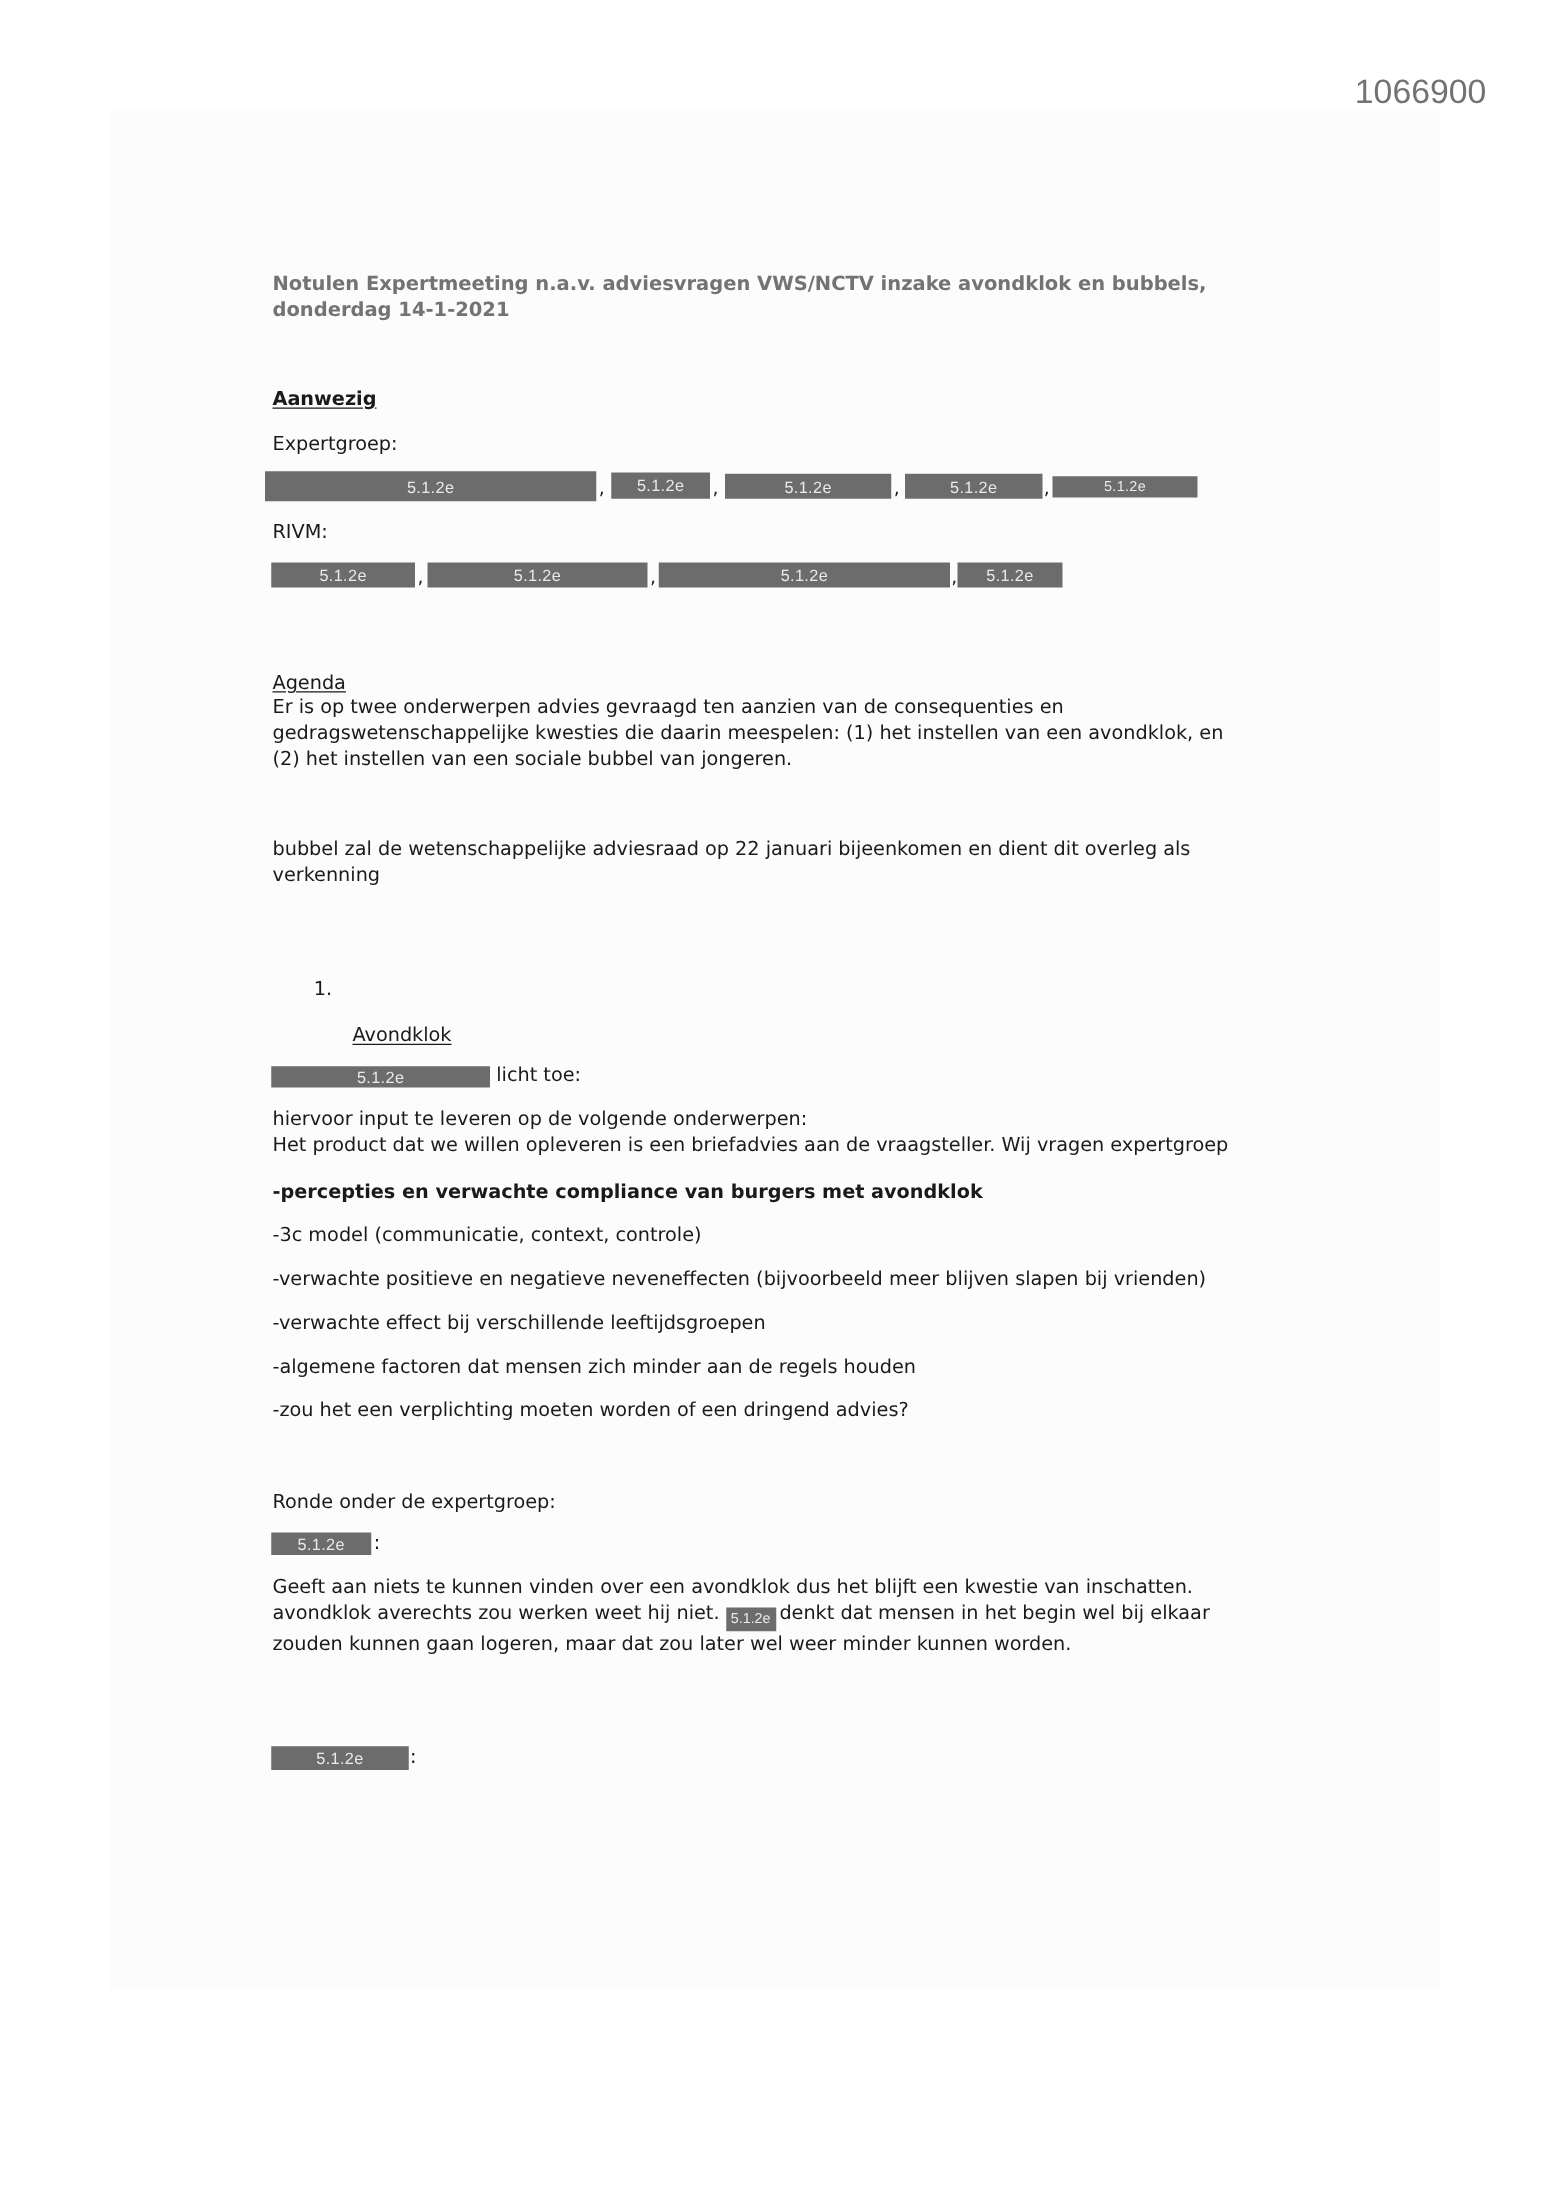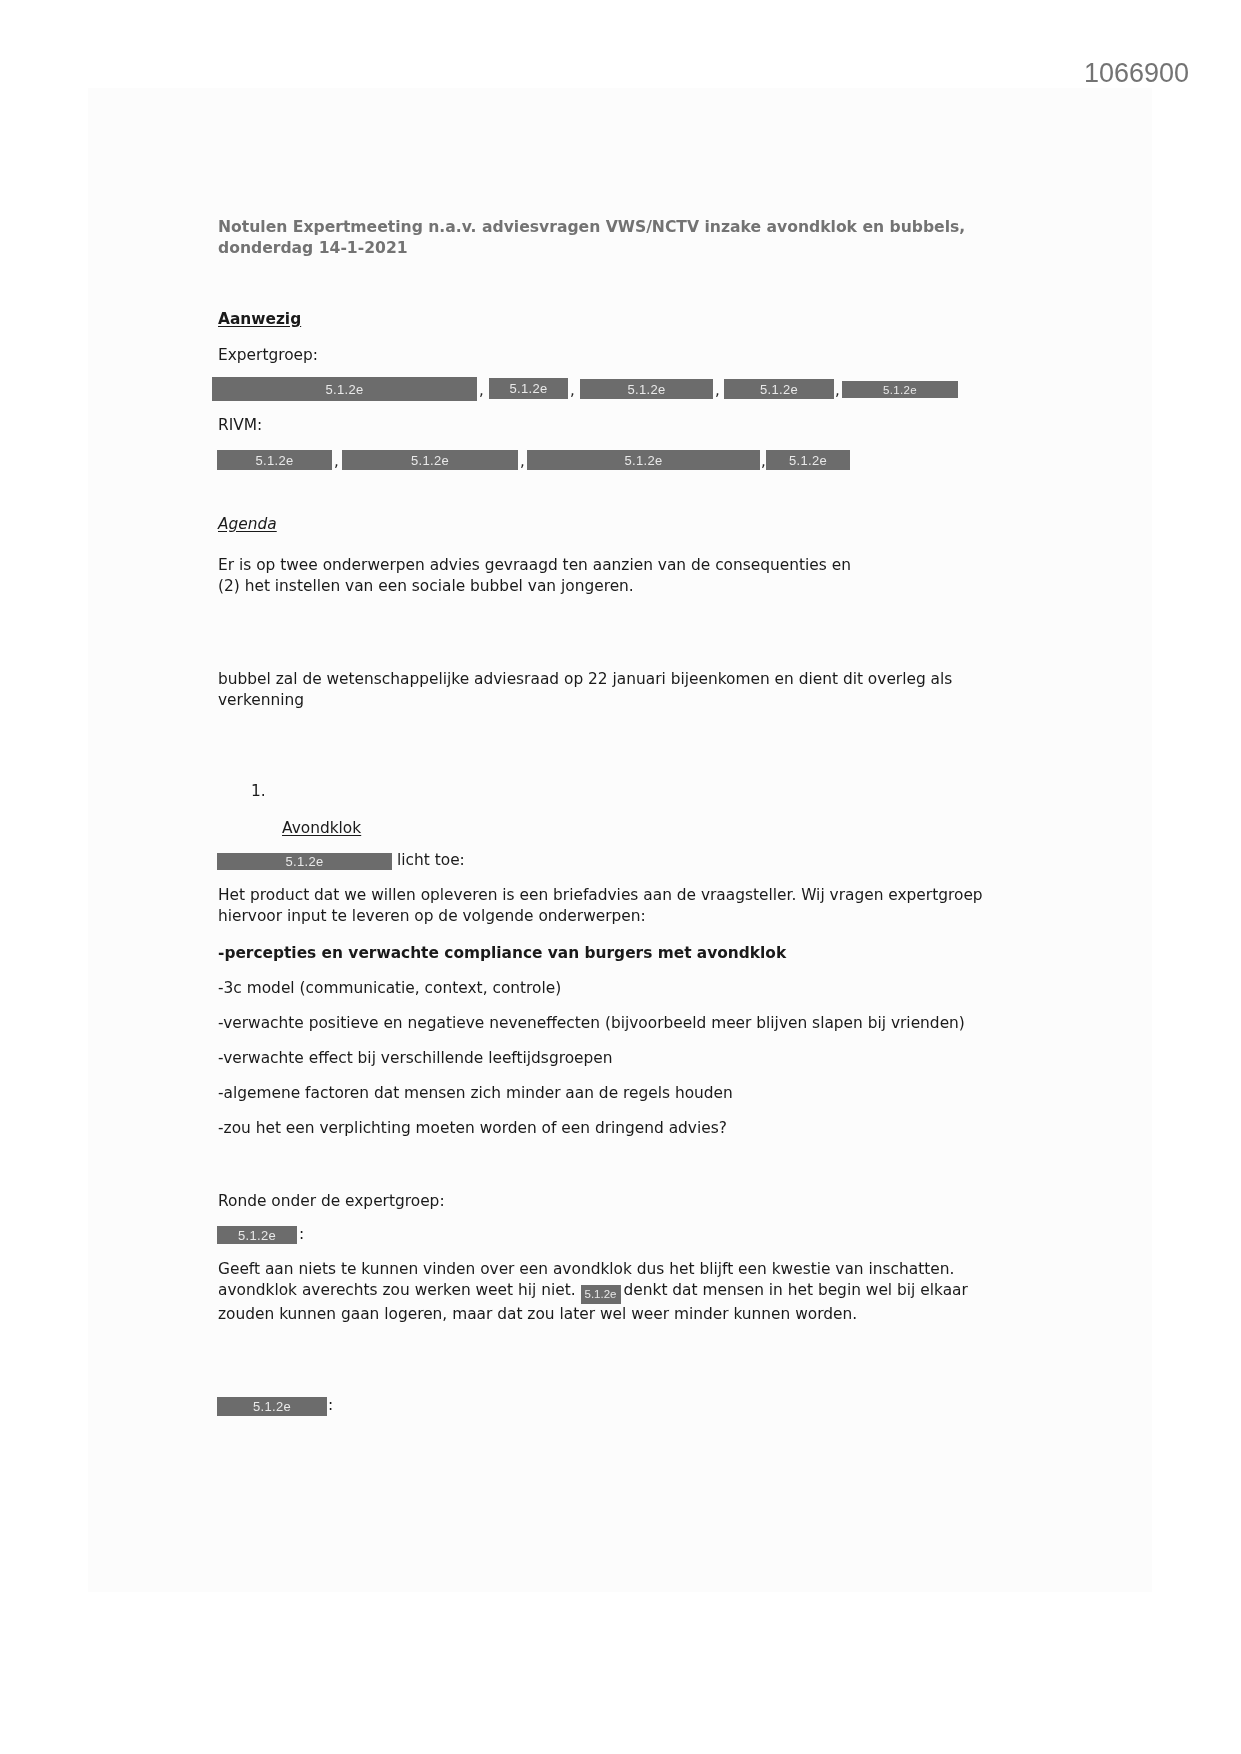--- a/index.html
+++ b/index.html
@@ -135,39 +135,40 @@
 
 <div class="abs label" style="left:218px; top:416px;">RIVM:</div>
 <div class="redact" style="left:217px; top:450px; width:115px; height:20px;">5.1.2e</div>
 <span class="comma" style="left:334px; top:452px;">,</span>
 <div class="redact" style="left:342px; top:450px; width:176px; height:20px;">5.1.2e</div>
 <span class="comma" style="left:520px; top:452px;">,</span>
 <div class="redact" style="left:527px; top:450px; width:233px; height:20px;">5.1.2e</div>
 <span class="comma" style="left:761px; top:452px;">,</span>
 <div class="redact" style="left:766px; top:450px; width:84px; height:20px;">5.1.2e</div>
 
-<div class="abs section-heading" style="left:218px; top:515px;font-style:italic;">Agenda</div>
+<div class="abs section-heading" style="left:218px; top:537px;">Agenda</div>
 <div class="abs para" style="top:555px;">
   <div>Er is op twee onderwerpen advies gevraagd ten aanzien van de consequenties en</div>
+  <div>gedragswetenschappelijke kwesties die daarin meespelen: (1) het instellen van een avondklok, en</div>
   <div>(2) het instellen van een sociale bubbel van jongeren.</div>
 </div>
 <div class="abs para" style="top:669px;">
   <div>bubbel zal de wetenschappelijke adviesraad op 22 januari bijeenkomen en dient dit overleg als</div>
   <div>verkenning</div>
 </div>
 
 <div class="abs list-num">1.</div>
 <div class="abs list-label">Avondklok</div>
 
 <div class="redact" style="left:217px; top:853px; width:175px; height:17px;">5.1.2e</div>
 <div class="abs label" style="left:397px; top:851px;">licht toe:</div>
 
 <div class="abs para" style="top:885px;">
+  <div>hiervoor input te leveren op de volgende onderwerpen:</div>
   <div>Het product dat we willen opleveren is een briefadvies aan de vraagsteller. Wij vragen expertgroep</div>
-  <div>hiervoor input te leveren op de volgende onderwerpen:</div>
 </div>
 
 <div class="abs bullet-line" style="top:944px;font-weight:bold;">-percepties en verwachte compliance van burgers met avondklok</div>
 <div class="abs bullet-line" style="top:979px;">-3c model (communicatie, context, controle)</div>
 <div class="abs bullet-line" style="top:1014px;">-verwachte positieve en negatieve neveneffecten (bijvoorbeeld meer blijven slapen bij vrienden)</div>
 <div class="abs bullet-line" style="top:1049px;">-verwachte effect bij verschillende leeftijdsgroepen</div>
 <div class="abs bullet-line" style="top:1084px;">-algemene factoren dat mensen zich minder aan de regels houden</div>
 <div class="abs bullet-line" style="top:1119px;">-zou het een verplichting moeten worden of een dringend advies?</div>
 
 <div class="abs label" style="left:218px; top:1192px;">Ronde onder de expertgroep:</div>

